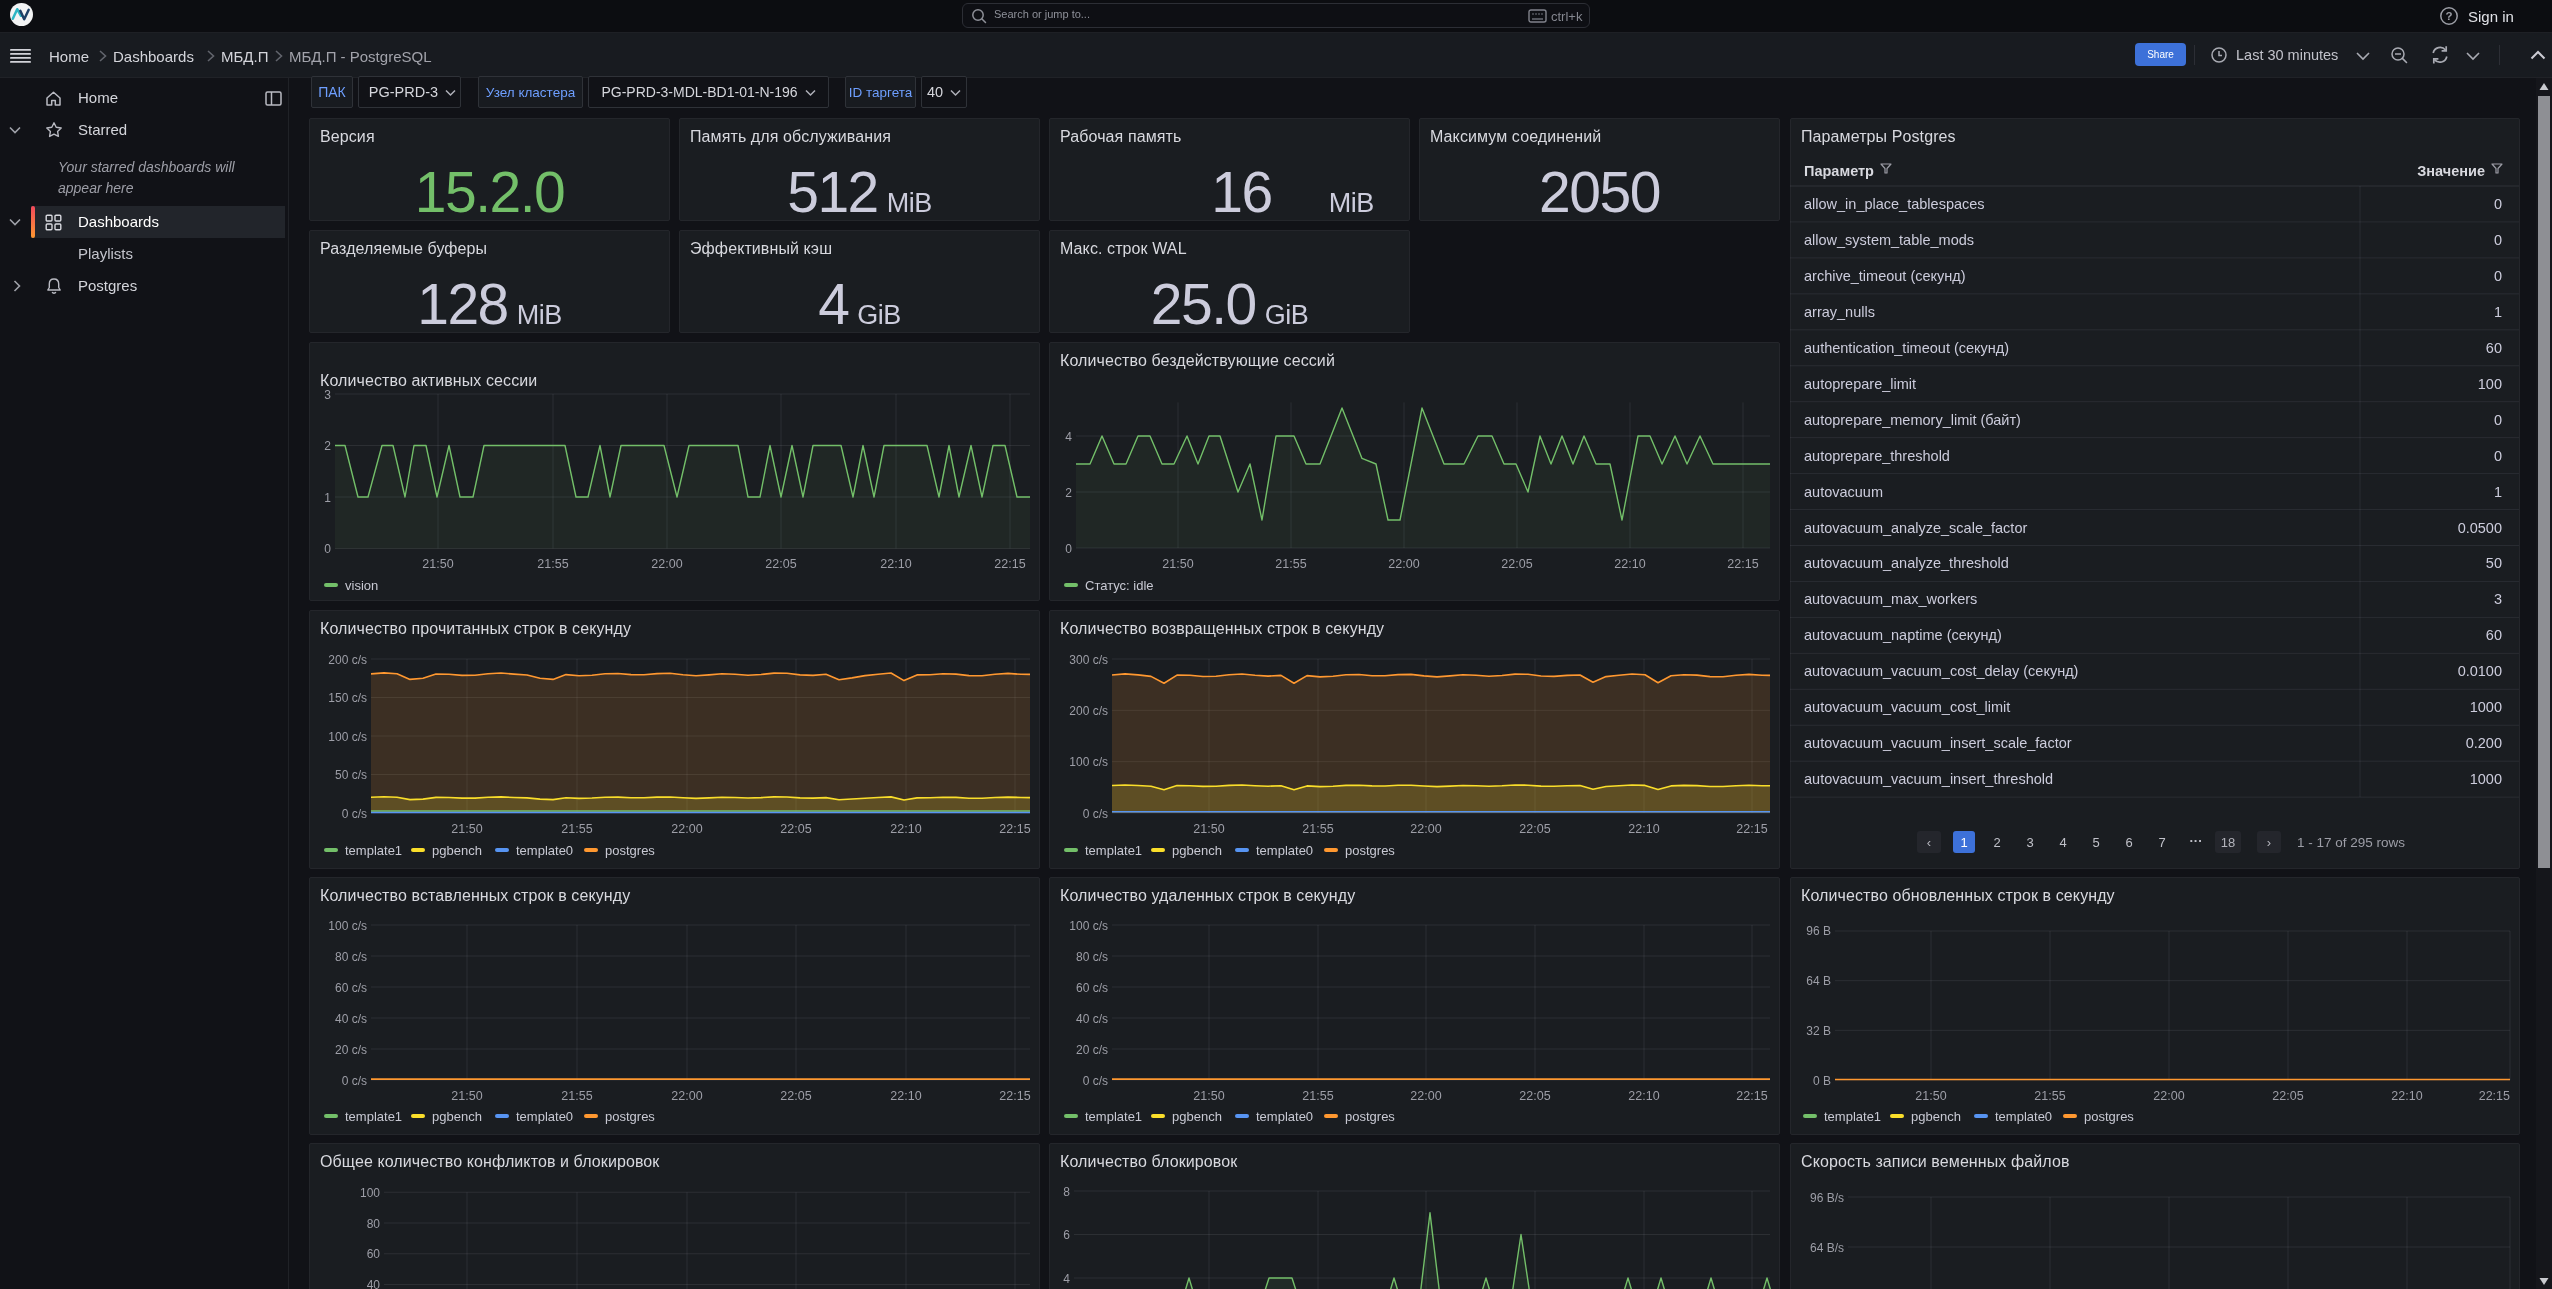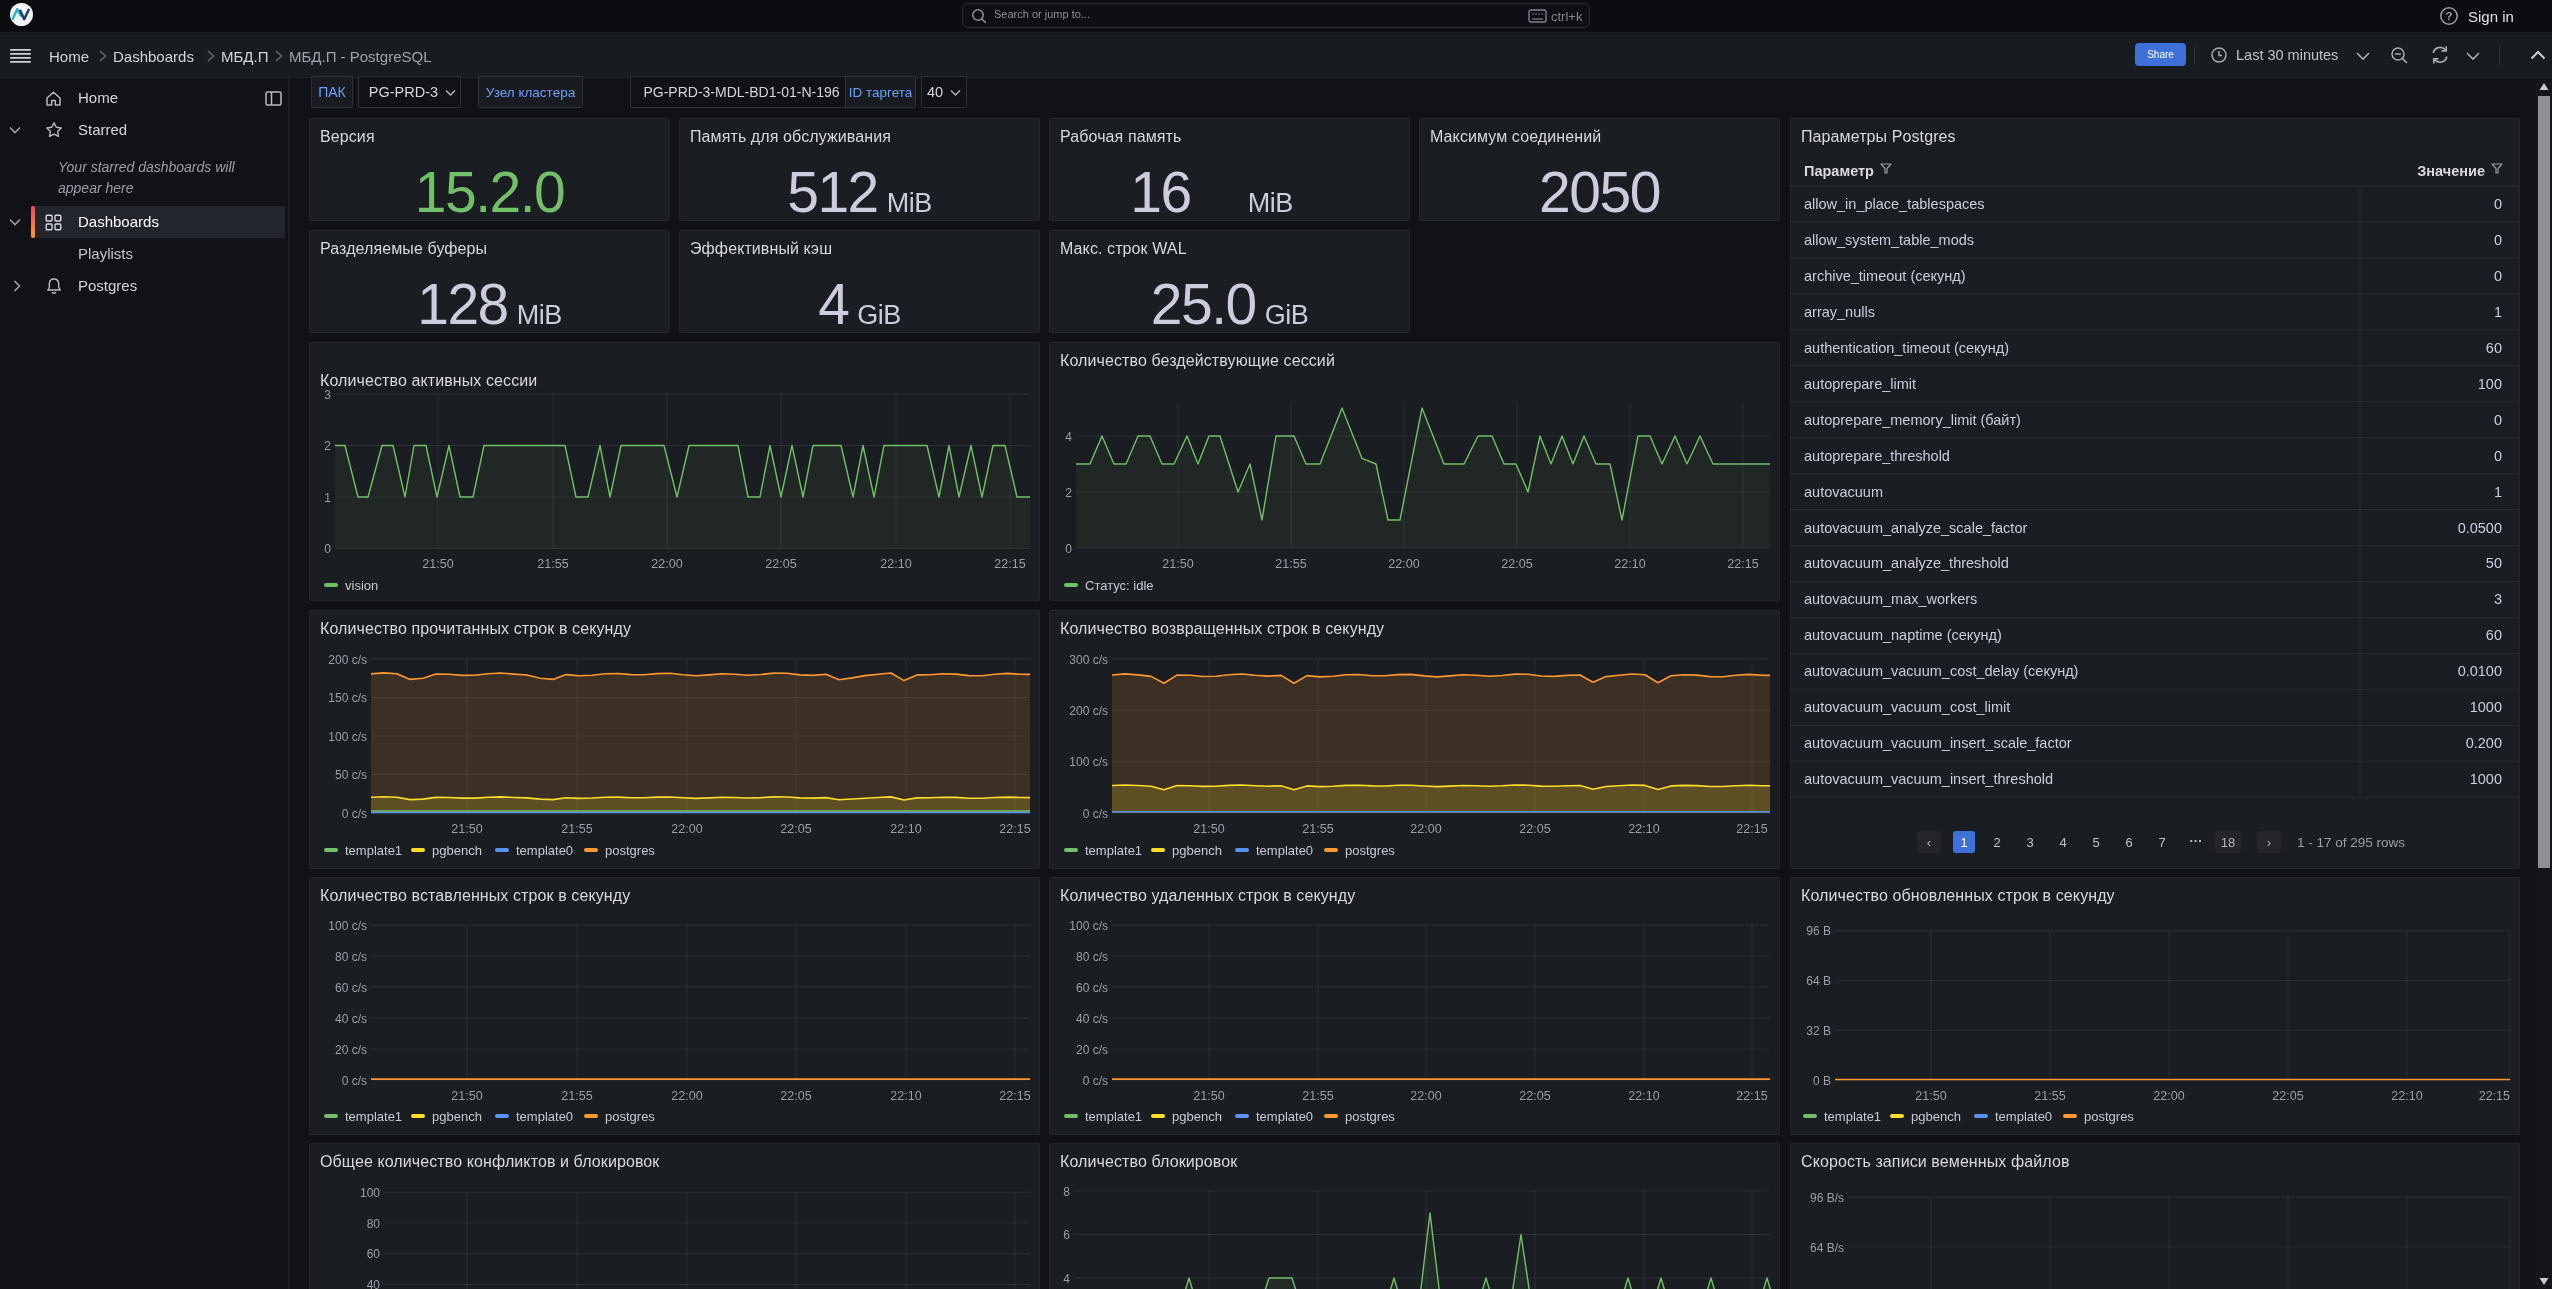--- a/index.html
+++ b/index.html
@@ -141,21 +141,21 @@
   </div>
 <div class="vbox" style="left:358px;top:76px;width:103px;background:#111217;padding-left:9px;font-size:14.5px;justify-content:center;padding-right:3px;">
     <span style="color:#d5d6dc;font-weight:400;white-space:nowrap;">PG-PRD-3</span>
     <svg style="position:relative;top:1px;margin-left:7px;overflow:visible" width="11" height="8">
       <path d="M1,1.5 L5.5,6 L10,1.5" fill="none" stroke="#b0b1b9" stroke-width="1.5"></path>
     </svg>
   </div>
 <div class="vbox" style="left:478px;top:76px;width:105px;background:#181b20;padding-left:9px;font-size:13.5px;justify-content:center;padding-right:9px;">
     <span style="color:#6e9fff;font-weight:500;white-space:nowrap;">Узел кластера</span>
   </div>
-<div class="vbox" style="left:588px;top:76px;width:241px;background:#111217;padding-left:9px;font-size:14px;justify-content:center;padding-right:9px;margin-left:42px;">
+<div class="vbox" style="left:588px;top:76px;width:241px;background:#111217;padding-left:9px;font-size:14px;justify-content:center;padding-right:9px;">
     <span style="color:#d5d6dc;font-weight:400;white-space:nowrap;">PG-PRD-3-MDL-BD1-01-N-196</span>
     <svg style="position:relative;top:1px;margin-left:7px;overflow:visible" width="11" height="8">
       <path d="M1,1.5 L5.5,6 L10,1.5" fill="none" stroke="#b0b1b9" stroke-width="1.5"></path>
     </svg>
   </div>
 <div class="vbox" style="left:845px;top:76px;width:71px;background:#181b20;padding-left:9px;font-size:13.5px;justify-content:center;padding-right:9px;">
     <span style="color:#6e9fff;font-weight:500;white-space:nowrap;">ID таргета</span>
   </div>
 <div class="vbox" style="left:921px;top:76px;width:46px;background:#111217;padding-left:9px;font-size:14.5px;justify-content:center;padding-right:9px;">
     <span style="color:#d5d6dc;font-weight:400;white-space:nowrap;">40</span>
@@ -169,21 +169,21 @@
     <span class="statnum" style="color:#73bf69">15.2.0</span>
   </div>
 <div class="panel" style="left:679px;top:118px;width:361px;height:103px;"></div>
 <div class="ptitle" style="left:690px;top:128px;">Память для обслуживания</div>
 <div class="statval" style="left:679px;top:164px;width:361px;height:49px;">
     <span class="statnum" style="color:#ccccdc">512</span>
     <span class="statunit" style="color:#ccccdc">MiB</span>
   </div>
 <div class="panel" style="left:1049px;top:118px;width:361px;height:103px;"></div>
 <div class="ptitle" style="left:1060px;top:128px;">Рабочая память</div>
-<div class="statval" style="left:1031px;top:164px;width:361px;height:49px;gap:48px;">
+<div class="statval" style="left:1112px;top:164px;width:361px;height:49px;gap:48px;">
     <span class="statnum" style="color:#ccccdc">16</span>
     <span class="statunit" style="color:#ccccdc">MiB</span>
   </div>
 <div class="panel" style="left:1419px;top:118px;width:361px;height:103px;"></div>
 <div class="ptitle" style="left:1430px;top:128px;">Максимум соединений</div>
 <div class="statval" style="left:1419px;top:164px;width:361px;height:49px;">
     <span class="statnum" style="color:#ccccdc">2050</span>
   </div>
 <div class="panel" style="left:309px;top:230px;width:361px;height:103px;"></div>
 <div class="ptitle" style="left:320px;top:240px;">Разделяемые буферы</div>

